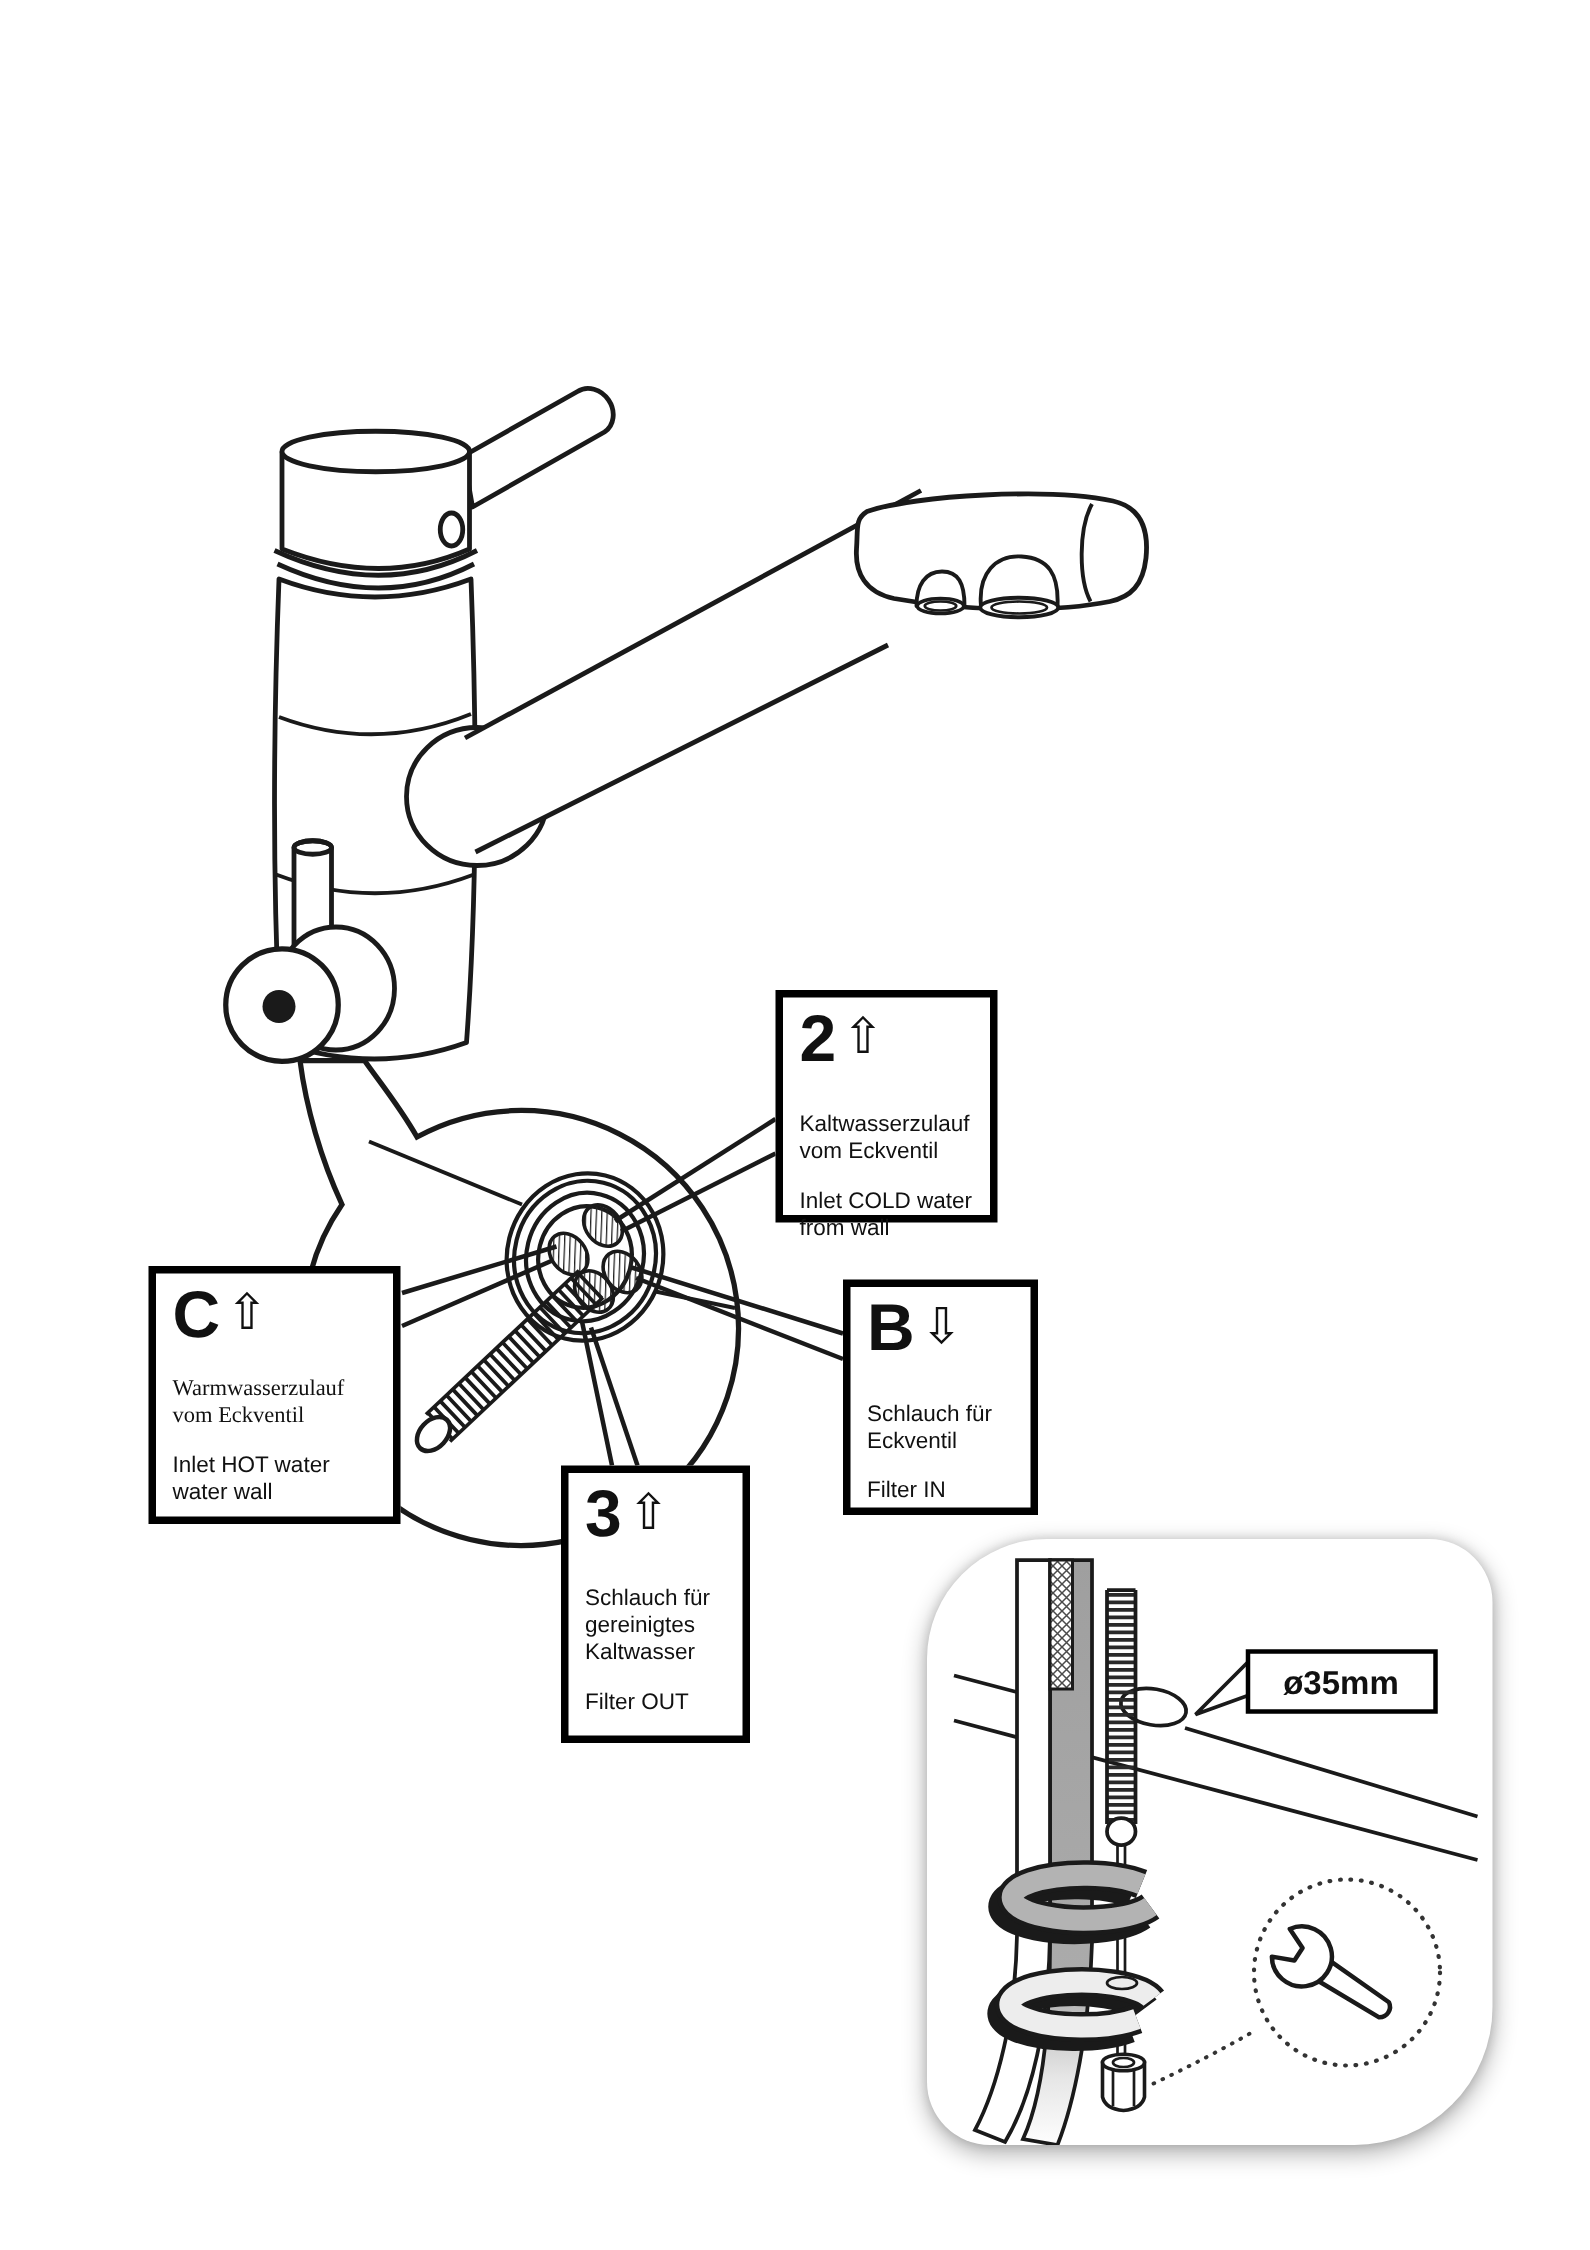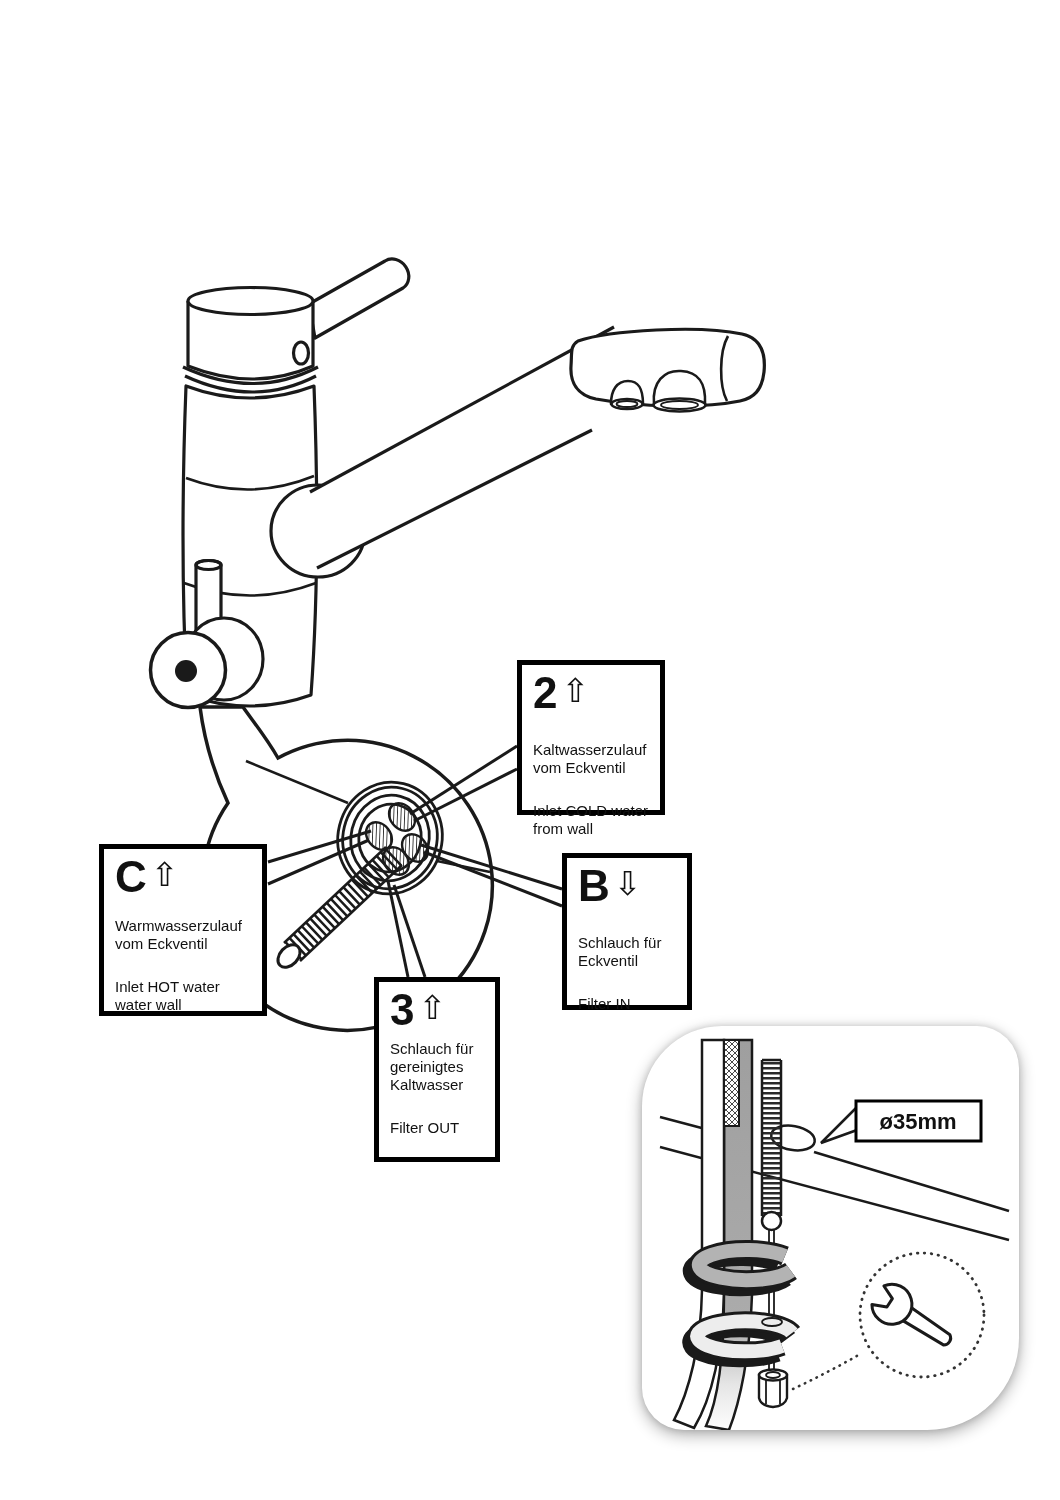--- a/index.html
+++ b/index.html
@@ -6,27 +6,27 @@
   #stage{position:relative;width:1060px;height:1500px;background:#ffffff;overflow:hidden;
          font-family:"Liberation Sans", sans-serif;color:#111;}
   #lineart{position:absolute;left:0;top:0;}
   
   .callout{position:absolute;box-sizing:border-box;border:5px solid #000;background:#fff;
            padding:8px 11px;line-height:1.2;font-size:15px;color:#111;}
   .callout-head{display:flex;align-items:flex-start;gap:5px;line-height:1;}
   .callout-id{font-size:44px;font-weight:bold;line-height:0.9;letter-spacing:-1px;}
   .callout-arrow{font-size:33px;line-height:1;margin-top:1px;font-weight:400;}
   .callout-de{margin-top:28px;white-space:pre-line;}
-  .callout-en{margin-top:25px;white-space:pre-line;}
-  .c3 .callout-de{margin-top:10px;}
-  .cC .callout-de{margin-top:20px;}
+  .callout-en{margin-top:15px;white-space:pre-line;}
+  .c3 .callout-de{margin-top:27px;}
+  .cC .callout-de{margin-top:20px;font-family:Liberation Serif, serif;}
   
   #detail-panel{position:absolute;left:618px;top:1026px;width:377px;height:404px;background:#fff;
                 border-radius:80px 42px 92px 42px;overflow:hidden;
-                box-shadow:0 5px 16px rgba(0,0,0,0.32), 0 0 7px rgba(0,0,0,0.14);margin-left:24px;}
+                box-shadow:0 5px 16px rgba(0,0,0,0.32), 0 0 7px rgba(0,0,0,0.14);}
   #detail-panel svg{display:block;}
   .dia-text{font-family:"Liberation Sans", sans-serif;font-weight:bold;font-size:22px;fill:#111;}
 </style>
 </head>
 <body>
 
 <div id="stage">
 
   <svg id="lineart" width="1060" height="1500" viewBox="0 0 1060 1500">
     <defs>

